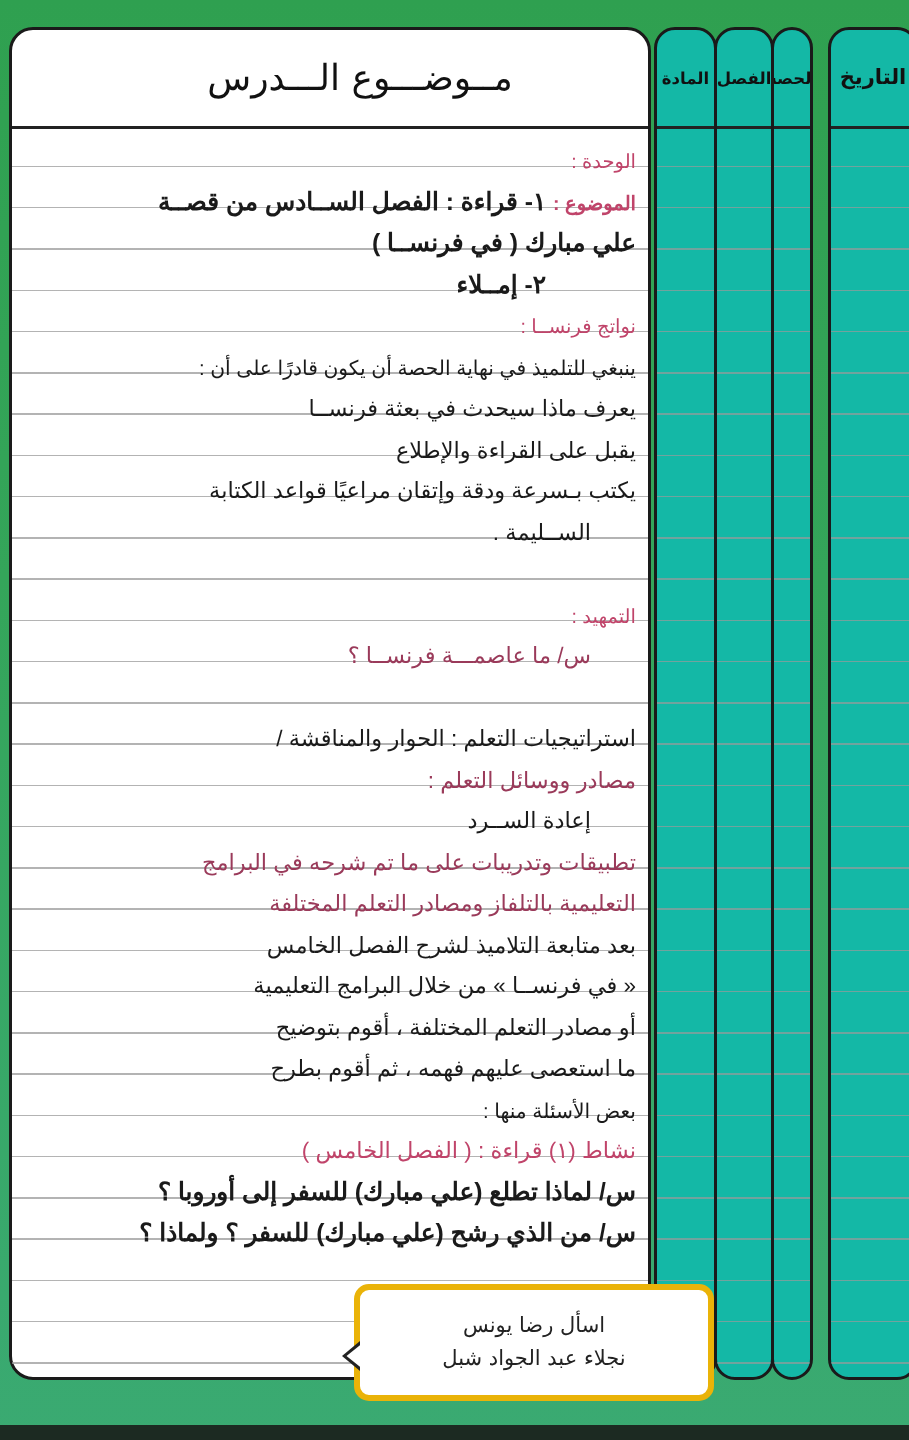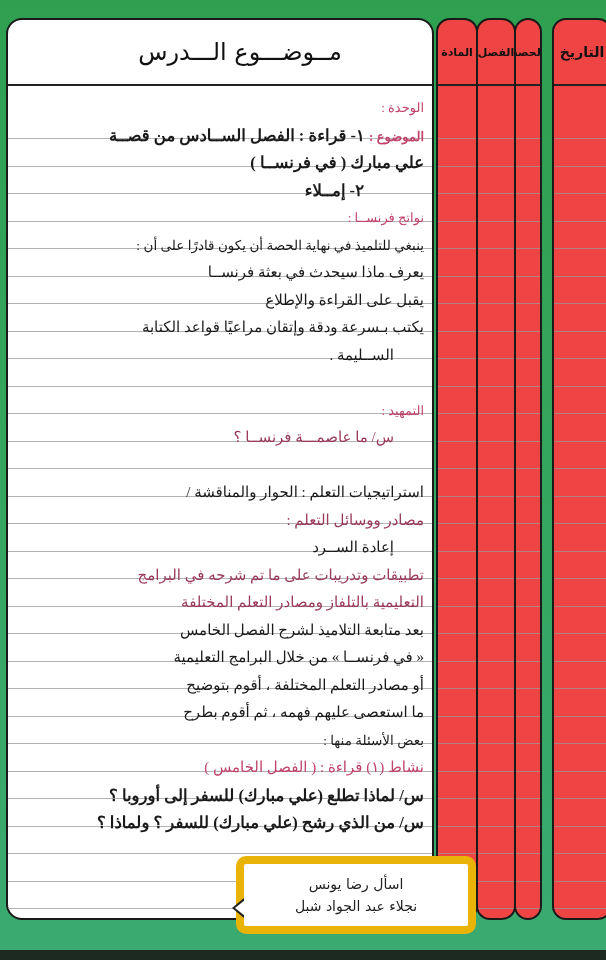--- a/index.html
+++ b/index.html
@@ -27,58 +27,58 @@
     direction: rtl; letter-spacing: 2px; margin-left: 40px;
   }
   .ruled-lines {
     position: absolute; left: 0; right: 0; top: 64px; bottom: 0;
     background-image: repeating-linear-gradient(180deg, transparent 0px, transparent 26.5px, #9a9a9a 26.5px, #9a9a9a 27.5px);
     opacity: .75;
   }
   .content {
     position: absolute; left: 14px; right: 8px; top: 74px;
     direction: rtl; 
-    font-family: Liberation Serif, serif;
+    font-family: Liberation Sans, sans-serif;
     color: #1a1a1a;
   }
   .line {
     height: 27.5px; line-height: 27.5px; white-space: nowrap; overflow: hidden;
     font-size: 15px;
   }
   .line.big { font-size: 16.5px; font-weight: bold; }
   .line.small { font-size: 13.5px; }
   .pink { color: #c0446a; }
   .pinkish-text { color: #9a3a5a; }
   .label { color: #c0446a; font-size: 13px; }
   .indent { padding-right: 30px; }
   .indent2 { padding-right: 60px; }
 
   
   .col {
-    position: absolute; top: 18px; height: 902px; background: #ef4444;
+    position: absolute; top: 18px; height: 902px; background: #14b8a6;
     border: 2px solid #1a1a1a; box-sizing: border-box; border-radius: 14px 14px 14px 14px;
     overflow: hidden;
     text-align: right;
   }
   .col .head {
     position: absolute; left: 0; right: 0; top: 0; height: 64px;
     border-bottom: 2px solid #222; display: flex; align-items: center; justify-content: center;
     font-size: 11px; font-weight: bold; color: #111; direction: rtl;
   }
   .col .head.large { font-size: 14px; }
   .col .rules {
     position: absolute; left: 0; right: 0; top: 64px; bottom: 0;
     background-image: repeating-linear-gradient(180deg, transparent 0px, transparent 26.5px, #9a9a9a 26.5px, #9a9a9a 27.5px);
     opacity: .7;
   }
 
   
   .bubble {
     position: absolute; left: 236px; top: 856px; width: 240px; height: 78px;
-    background: #fff; border: 8px solid #eab308; border-radius: 10px; box-sizing: border-box;
+    background: #fff; border: 4px solid #eab308; border-radius: 10px; box-sizing: border-box;
     display: flex; flex-direction: column; align-items: center; justify-content: center;
     direction: rtl; font-family: "DejaVu Sans", sans-serif; font-size: 14px; color: #222;
     z-index: 5;
   }
   .bubble::before {
     content: ""; position: absolute; left: -12px; top: 34px; width: 0; height: 0;
     border-top: 10px solid transparent; border-bottom: 10px solid transparent;
     border-right: 12px solid #222;
   }
   .bubble::after {

